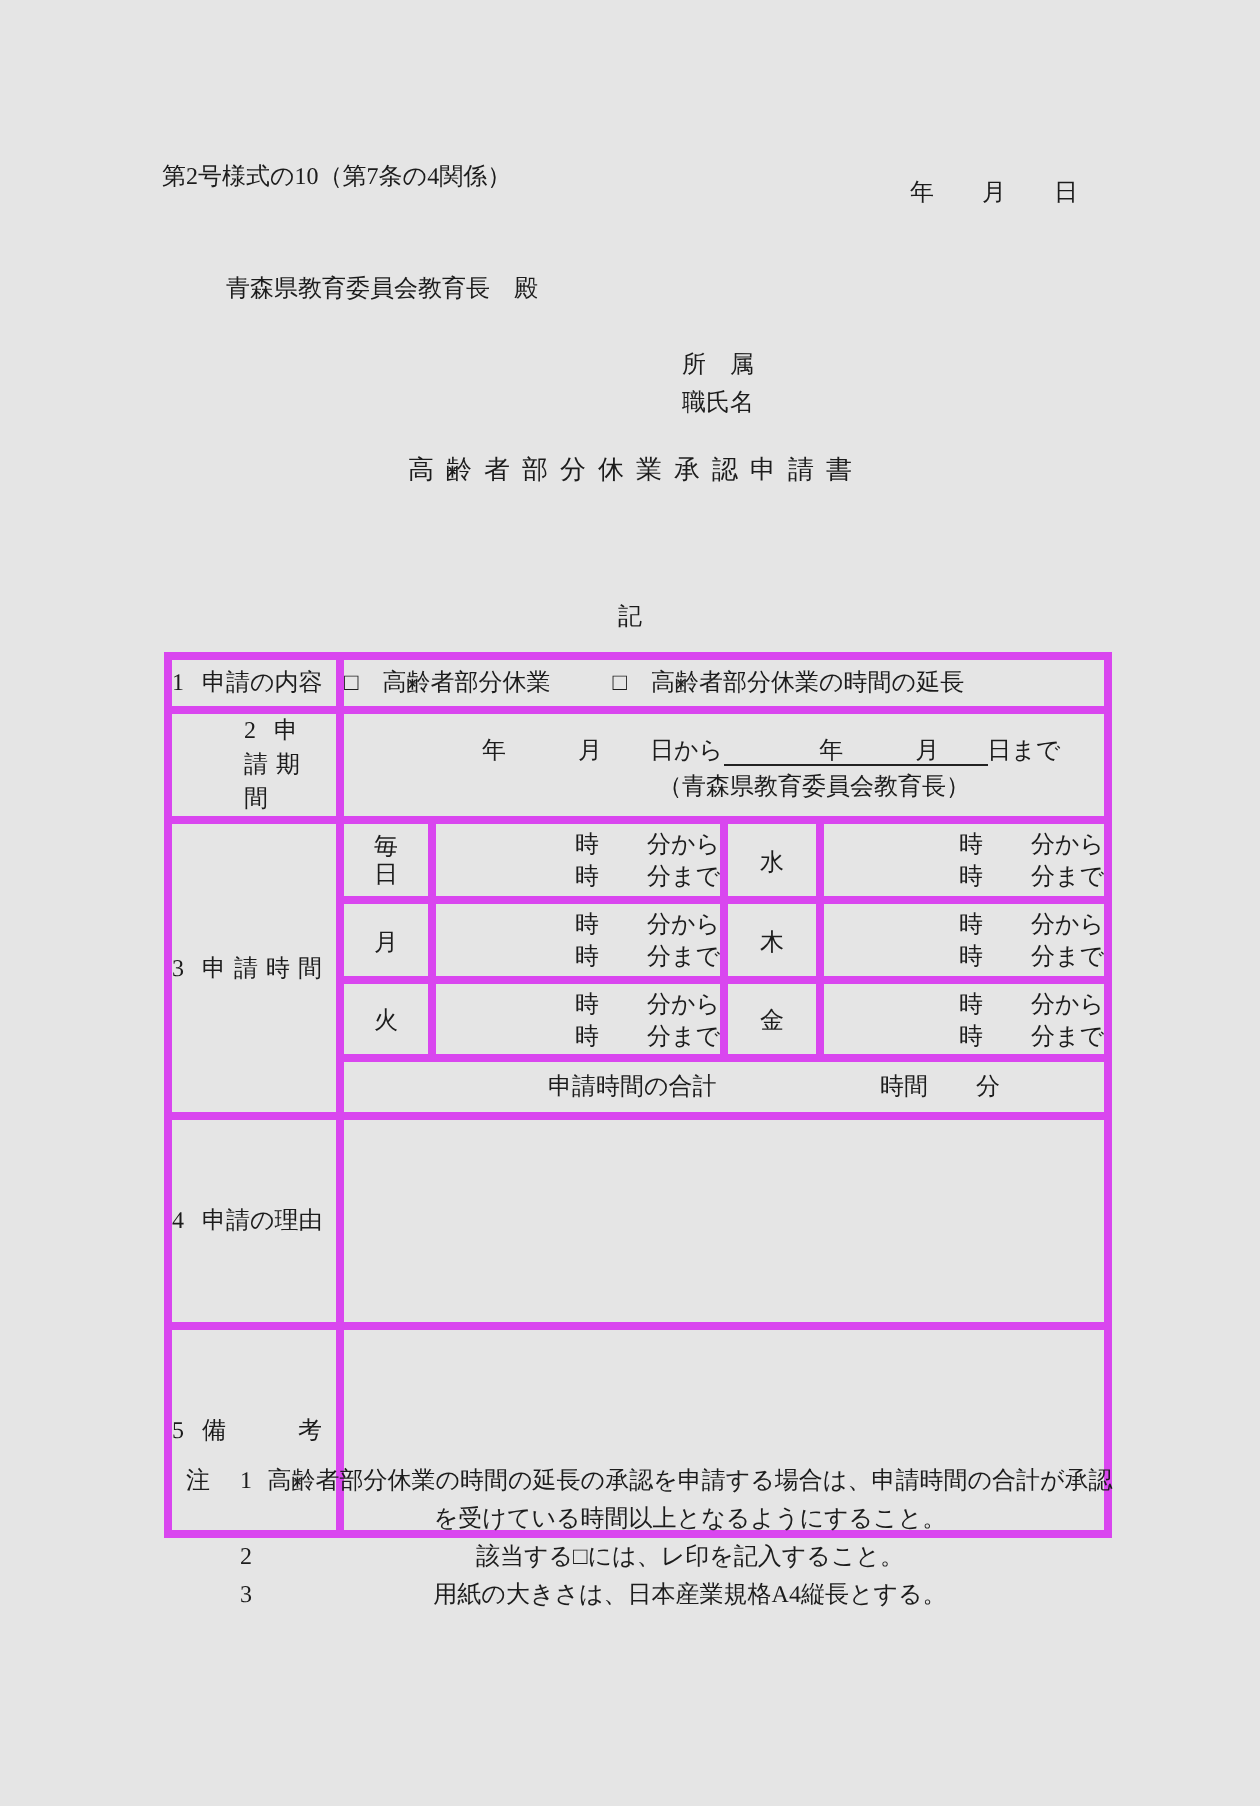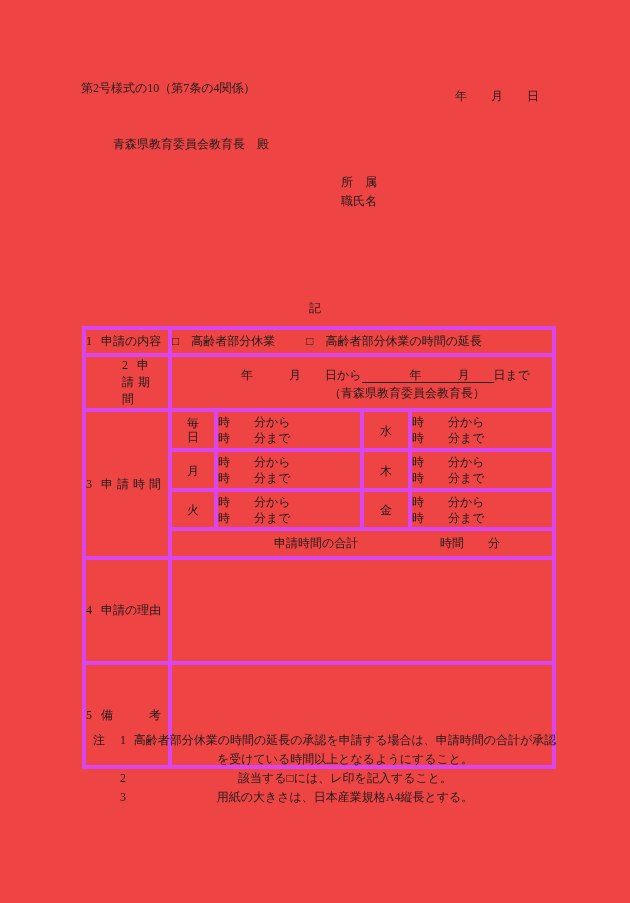--- a/index.html
+++ b/index.html
@@ -1,17 +1,17 @@
 <!DOCTYPE html>
 <html><head>
 <meta charset="utf-8">
 <style>
   html,body { margin:0; padding:0; background:#ffffff; }
   .page {
-    position:relative; width:630px; height:903px; background:#ef4444;
+    position:relative; width:630px; height:903px; background:#e5e5e5;
     font-family:"Liberation Serif","DejaVu Serif",serif;
     color:#1c1c1c; font-size:12px; overflow:hidden;
   }
   .form-number { position:absolute; left:81px; top:80px; }
   .date-line   { position:absolute; left:455px; top:88px; }
   .addressee   { position:absolute; left:113px; top:136px; }
   .aff-block   { position:absolute; left:341px; top:173px; line-height:19px; }
   .doc-title   { position:absolute; left:0; top:226px; width:100%; text-align:center;
                  font-size:13px; letter-spacing:6px; padding-left:6px; box-sizing:border-box; }
   .intro       { position:absolute; left:90px; top:264px; }
@@ -33,21 +33,21 @@
   .content-r1 .cb { margin-right:12px; }
   .content-r1 .opt1 { margin-right:31px;text-align:right; }
 
   .period-l1 { padding-left:33px; line-height:19px; margin-top:2px; }
   .ul { border-bottom:1px solid #222; }
   .period-l2 { text-align:center; position:relative; left:27px; line-height:16px; }
 
   .day-cell  { text-align:center; }
   .day-stack { display:inline-block; max-width:13px; word-break:break-all;
                line-height:14px; vertical-align:middle; }
-  .time-cell { text-align:left; line-height:16px; }
+  .time-cell { text-align:right; line-height:16px; }
 
   .total-flex { display:flex; justify-content:space-between;
                 padding-left:102px; padding-right:52px; }
 
   .notes { position:absolute; left:93px; top:731px; line-height:19px; }
   .note-item { display:flex; }
   .note-head { width:27px; flex:none; }
   .note-num  { width:13px; flex:none; }
   .note-text { width:424px; flex:none;text-align:center; }
 </style>
@@ -58,20 +58,21 @@
 
   <div class="form-number">第2号様式の10（第7条の4関係）</div>
   <div class="date-line">年　　月　　日</div>
   <div class="addressee">青森県教育委員会教育長　殿</div>
 
   <div class="aff-block">
     <div>所　属</div>
     <div>職氏名</div>
   </div>
 
+  <div class="doc-title">高齢者部分休業承認申請書</div>
   <div class="ki">記</div>
 
   <table class="form-table">
     <colgroup>
       <col style="width:86px">
         <col style="width:46px">
         <col style="width:146px">
       <col style="width:48px">
         <col style="width:144px">
     </colgroup>

